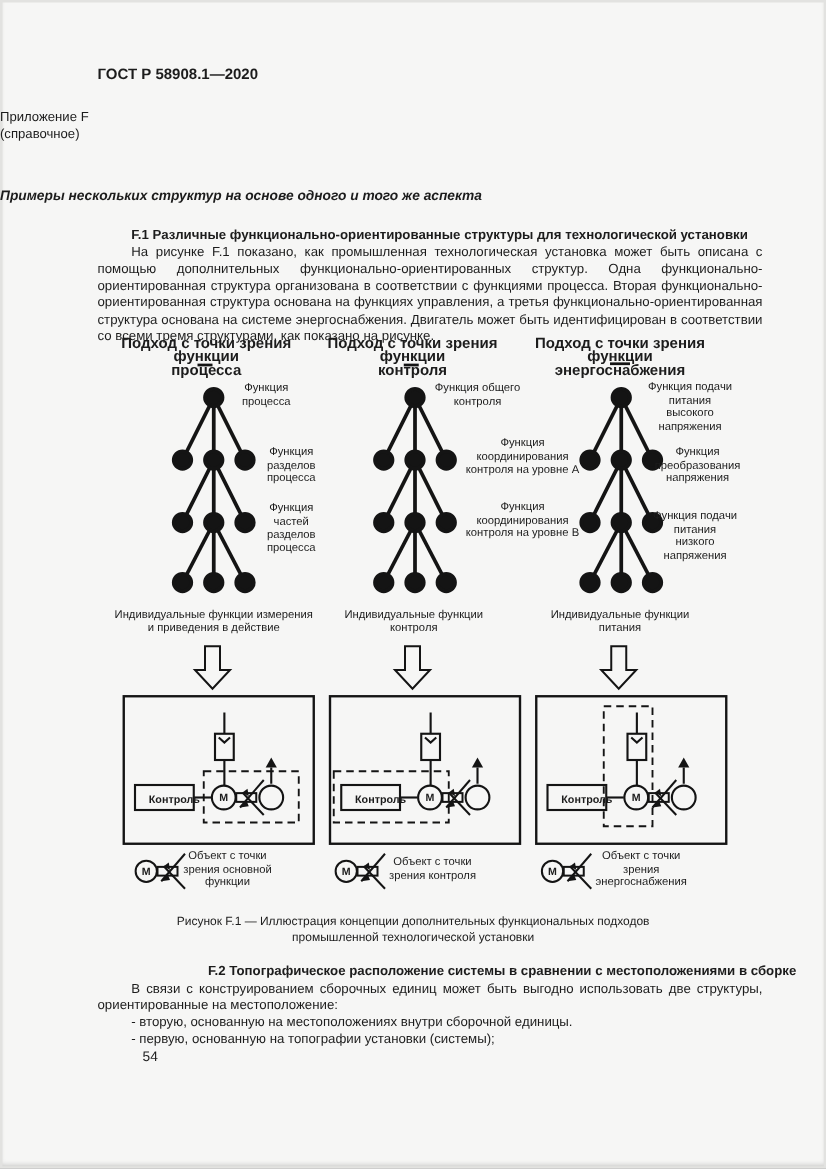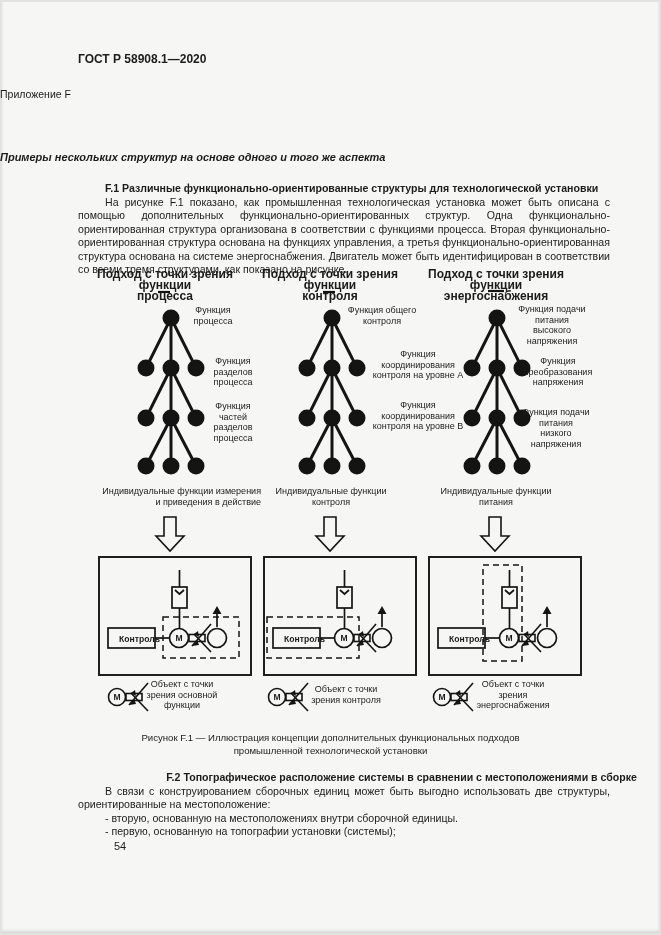--- a/index.html
+++ b/index.html
@@ -29,20 +29,21 @@
 </style>
 </head>
 <body>
 
 <div class="page">
 
   <div class="abs doc-std" style="left:78px;top:52px;">ГОСТ Р 58908.1—2020</div>
 
   <div class="abs appendix center" style="left:0;top:88px;">
     <div>Приложение F</div>
+    <div>(справочное)</div>
   </div>
 
   <div class="abs doc-title center" style="left:0;top:151px;font-style:italic;">Примеры нескольких структур на основе одного и того же аспекта</div>
 
   <div class="abs h-sec pad-ind" style="left:78px;top:182px;">F.1 Различные функционально-ориентированные структуры для технологической установки</div>
 
   <div class="abs body-par indent" style="left:78px;top:196px;">На рисунке F.1 показано, как промышленная технологическая установка может быть описана с помощью дополнительных функционально-ориентированных структур. Одна функционально-ориентированная структура организована в соответствии с функциями процесса. Вторая функционально-ориентированная структура основана на функциях управления, а третья функционально-ориентированная структура основана на системе энергоснабжения. Двигатель может быть идентифицирован в соответствии со всеми тремя структурами, как показано на рисунке.</div>
 
   <svg class="abs" style="left:0;top:0;" width="661" height="935" viewBox="0 0 661 935">
     <defs>
@@ -166,21 +167,21 @@
 высокого
 напряжения</div>
   <div class="abs dlab" style="left:511px;top:356px;width:94px;">Функция
 преобразования
 напряжения</div>
   <div class="abs dlab" style="left:511px;top:407px;width:90px;">Функция подачи
 питания
 низкого
 напряжения</div>
 
-  <div class="abs dlab" style="left:81px;top:486px;width:180px;text-align:right;">Индивидуальные функции измерения
+  <div class="abs dlab" style="left:81px;top:486px;width:180px;">Индивидуальные функции измерения
 и приведения в действие</div>
   <div class="abs dlab" style="left:241px;top:486px;width:180px;">Индивидуальные функции
 контроля</div>
   <div class="abs dlab" style="left:406px;top:486px;width:180px;">Индивидуальные функции
 питания</div>
 
   <div class="abs ctl" style="left:108px;top:629px;">Контроль</div>
   <div class="abs ctl" style="left:273px;top:629px;">Контроль</div>
   <div class="abs ctl" style="left:438px;top:629px;">Контроль</div>
 

